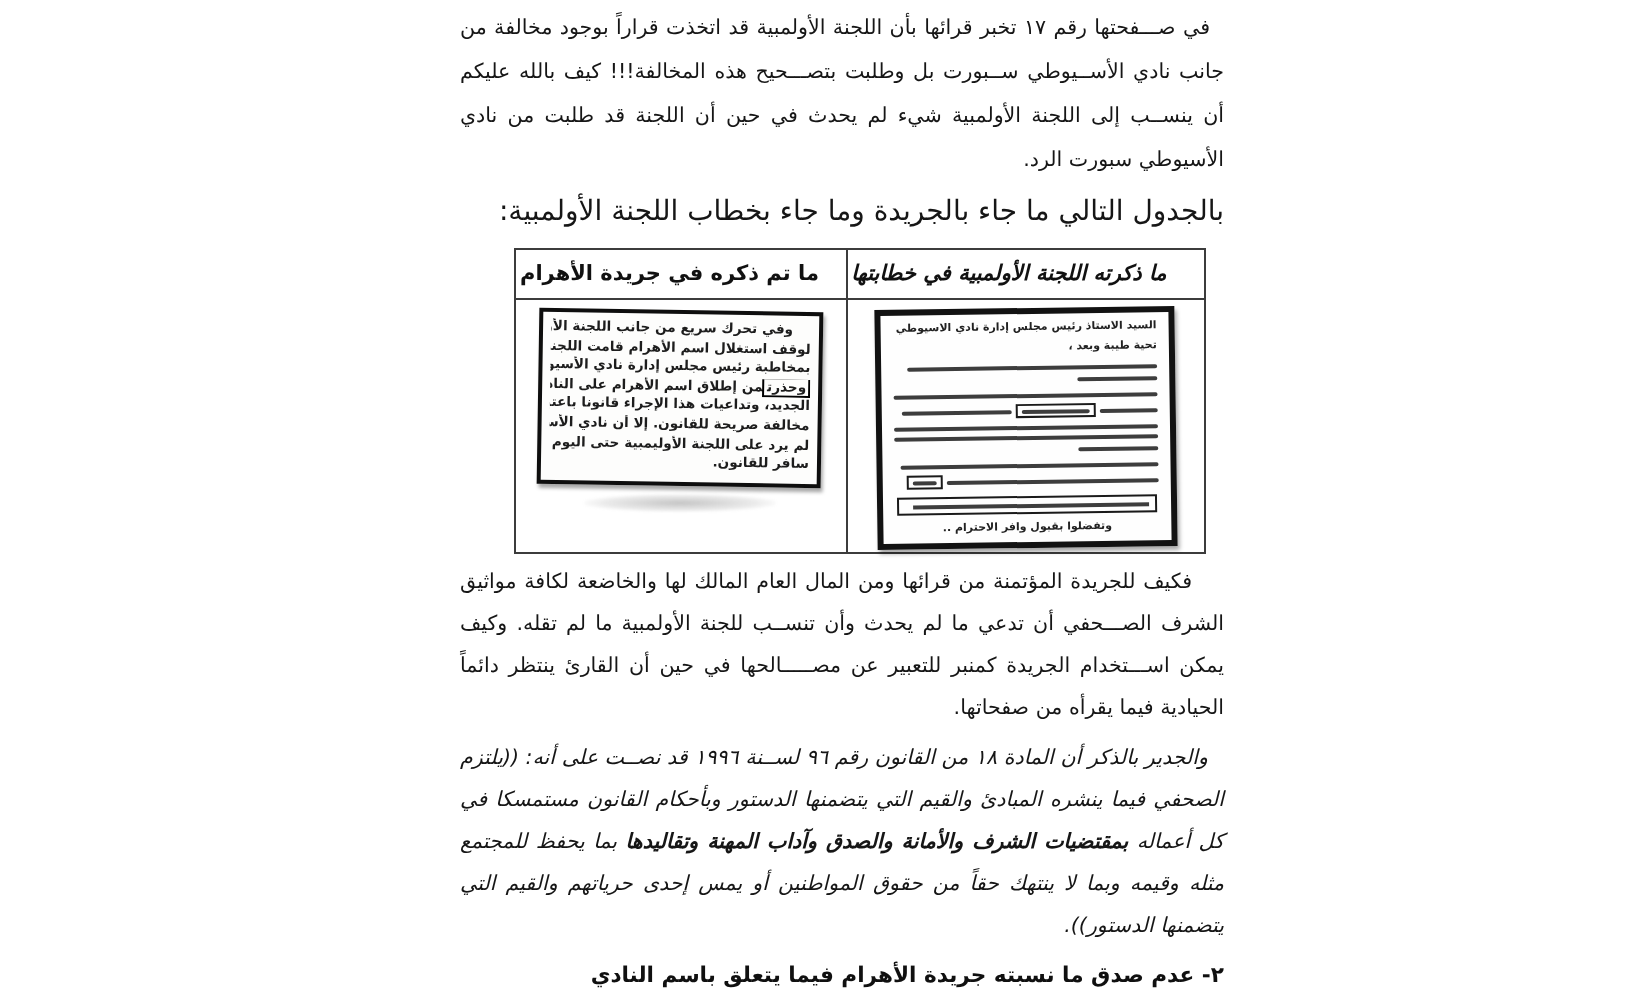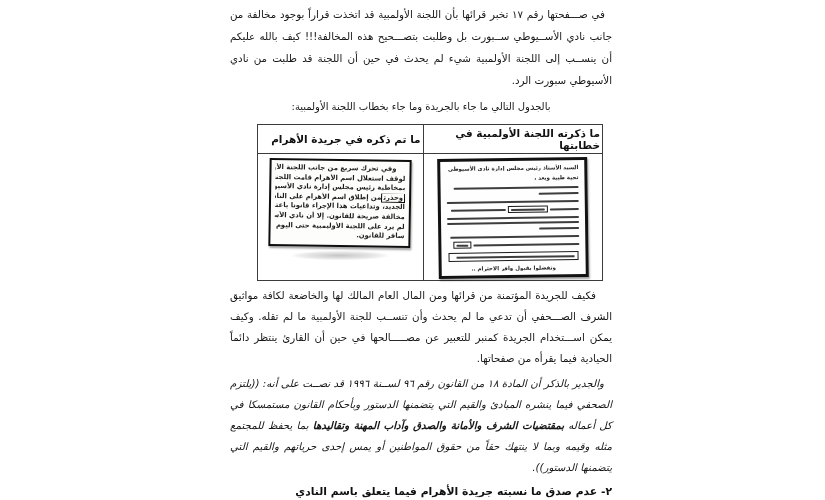--- a/index.html
+++ b/index.html
@@ -20,42 +20,42 @@
   }
   .body-par {
     font-size: 10.3px;
     line-height: 21px;
     text-align: justify;
     text-indent: 11px;
     color: #161616;
   }
   .p1 { line-height: 22px; text-indent: 7px; }
   .table-intro {
-    font-size: 10px;
+    font-size: 14px;
     margin-top: 5px;
-    text-align: center;
+    text-align: right;
     text-indent: 0;
   }
   table.cmp {
     border-collapse: collapse;
     margin-top: 7px;
     margin-right: 9px;
     width: 346px;
     background: #fff;
   }
   table.cmp th, table.cmp td { border: 1px solid #3c3c3c; }
   table.cmp th {
     font-size: 10.5px;
     font-weight: bold;
-    text-align: right;
+    text-align: left;
     height: 25px;
     padding: 2px 2px;
     color: #111;
   }
-  th.col-right { width: 180px; }
+  th.col-right { width: 180px; font-style: italic; }
   th.col-left  { width: 166px; }
   table.cmp td {
     height: 110px;
     vertical-align: top;
     text-align: center;
     padding: 3px 2px 2px;
   }
   
   .letter {
     display: inline-block;

